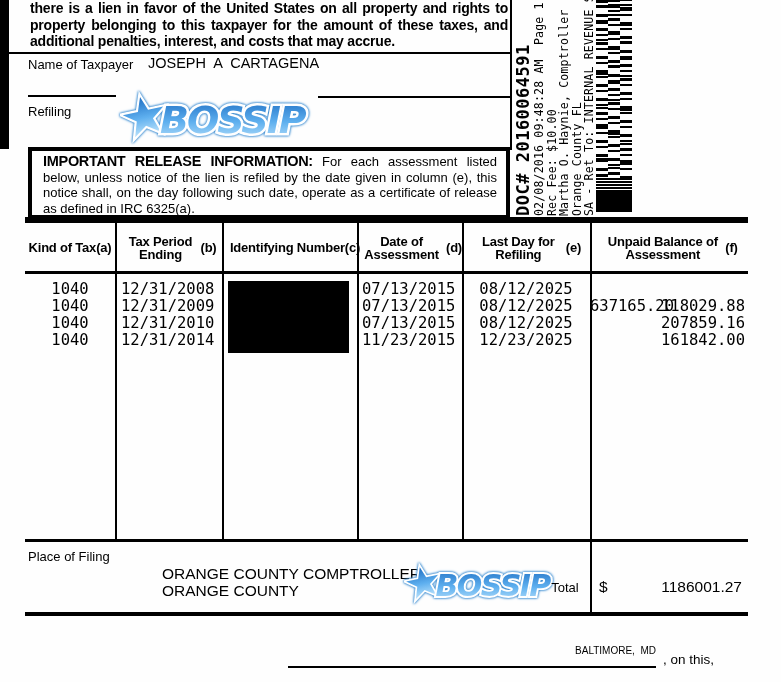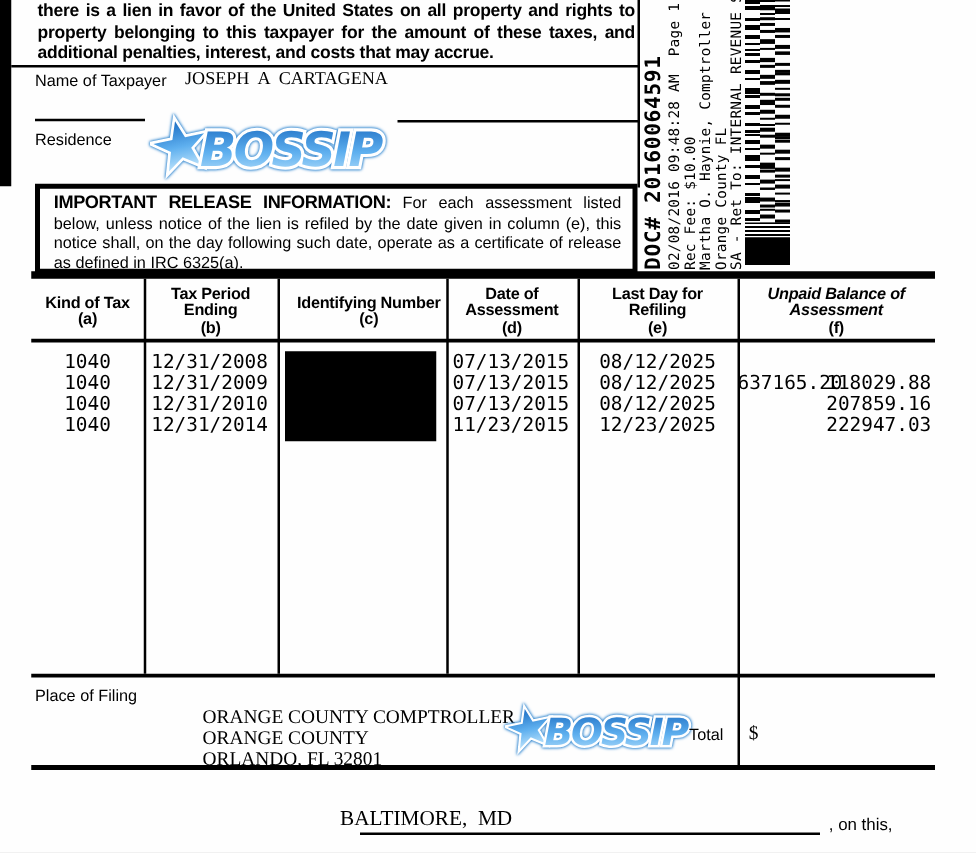--- a/index.html
+++ b/index.html
@@ -5,30 +5,30 @@
   html,body{margin:0;padding:0;background:#e8e8e8;}
   #page{position:relative;width:781px;height:682px;background:#fefefe;overflow:hidden;
         font-family:"Liberation Sans",sans-serif;color:#000;}
   .abs{position:absolute;}
   .ink{background:#000;}
   
   #intro{left:30px;top:0px;width:478px;font-weight:bold;font-size:14px;line-height:16.5px;
          text-align:justify;text-align-last:left;letter-spacing:-0.2px;}
   
   .lbl{font-size:13px;}
-  .mono{font-family:Liberation Serif, serif;white-space:pre;}
+  .mono{font-family:Liberation Sans, sans-serif;white-space:pre;}
   
   #release-box{left:28px;top:147px;width:454px;height:58px;border:4px solid #000;
                padding:3px 9px 3px 11px;font-size:13px;line-height:15.5px;text-align:justify;}
   #release-box b{font-size:14.5px;letter-spacing:-0.3px;}
   
   .hline{position:absolute;background:#000;}
   .vline{position:absolute;background:#000;}
   
-  .hcell{position:absolute;top:224px;height:48px;display:flex;flex-direction:column;
+  .hcell{position:absolute;top:224px;height:48px;display:flex;
          justify-content:center;align-items:center;text-align:center;
          font-weight:bold;font-size:13px;line-height:13.5px;letter-spacing:-0.2px;}
   .hcell .ttl{display:block;}
   
   .dcell{position:absolute;font-family:"DejaVu Sans Mono","Liberation Mono",monospace;
          font-size:15.5px;line-height:17px;white-space:pre;}
   
   #stamp{left:514px;top:216px;transform:rotate(-90deg);transform-origin:0 0;width:240px;
          font-family:"DejaVu Sans Mono","Liberation Mono",monospace;}
   #stamp .sline{font-size:11.5px;line-height:12.5px;white-space:pre;letter-spacing:0.2px;}
@@ -57,21 +57,21 @@
   <div class="abs" id="intro">there is a lien in favor of the United States on all property and rights to property belonging to this taxpayer for the amount of these taxes, and additional penalties, interest, and costs that may accrue.</div>
 
   <div class="hline" style="left:9px;top:52px;width:502px;height:2px;"></div>
   <div class="vline" style="left:510px;top:0;width:2px;height:150px;"></div>
 
   <div class="abs lbl" style="left:28px;top:57px;">Name of Taxpayer</div>
   <div class="abs mono" style="left:148px;top:55px;font-size:14.5px;">JOSEPH  A  CARTAGENA</div>
 
   <div class="hline" style="left:28px;top:95px;width:88px;height:2px;"></div>
   <div class="hline" style="left:318px;top:96px;width:194px;height:2px;"></div>
-  <div class="abs lbl" style="left:28px;top:104px;">Residence</div>
+  <div class="abs lbl" style="left:28px;top:104px;">Refiling</div>
 
   <div class="abs bossip" style="left:120px;top:88px;">
     <svg width="190" height="58" viewBox="0 0 190 58">
       <defs>
         <linearGradient id="bg1" x1="0" y1="0" x2="0" y2="1">
           <stop offset="0" stop-color="#1e6fc4"></stop>
           <stop offset="0.55" stop-color="#5fb0ef"></stop>
           <stop offset="1" stop-color="#b9e1fb"></stop>
         </linearGradient>
       </defs>
@@ -119,21 +119,21 @@
     </div>
     <div class="hcell" style="left:357px;width:105px;">
       <span class="ttl" style="max-width:90px;">Date of Assessment</span>
       <span>(d)</span>
     </div>
     <div class="hcell" style="left:462px;width:128px;">
       <span class="ttl" style="max-width:95px;">Last Day for Refiling</span>
       <span>(e)</span>
     </div>
     <div class="hcell" style="left:590px;width:158px;">
-      <span class="ttl" style="max-width:125px;font-style:italic;">Unpaid Balance of Assessment</span>
+      <span class="ttl" style="max-width:125px;">Unpaid Balance of Assessment</span>
       <span>(f)</span>
     </div>
 
     <div class="hline" style="left:25px;top:271px;width:723px;height:2.5px;"></div>
 
     <div class="vline" style="left:115px;top:223px;width:2px;height:316px;"></div>
     <div class="vline" style="left:222px;top:223px;width:2px;height:316px;"></div>
     <div class="vline" style="left:357px;top:223px;width:2px;height:316px;"></div>
     <div class="vline" style="left:462px;top:223px;width:2px;height:316px;"></div>
     <div class="vline" style="left:590px;top:223px;width:2px;height:390px;"></div>
@@ -157,42 +157,42 @@
       <div class="dcell" style="left:121px;top:315px;">12/31/2010</div>
       <div class="dcell" style="left:362px;top:315px;">07/13/2015</div>
       <div class="dcell" style="left:462px;top:315px;width:128px;text-align:center;">08/12/2025</div>
       <div class="dcell" style="left:590px;top:315px;width:155px;text-align:right;">207859.16</div>
     </div>
     <div>
       <div class="dcell" style="left:25px;top:332px;width:90px;text-align:center;">1040</div>
       <div class="dcell" style="left:121px;top:332px;">12/31/2014</div>
       <div class="dcell" style="left:362px;top:332px;">11/23/2015</div>
       <div class="dcell" style="left:462px;top:332px;width:128px;text-align:center;">12/23/2025</div>
-      <div class="dcell" style="left:590px;top:332px;width:155px;text-align:right;">222947.03</div>
+      <div class="dcell" style="left:590px;top:332px;width:155px;text-align:right;">161842.00</div>
     </div>
 
     <div class="abs ink" style="left:228px;top:281px;width:121px;height:72px;"></div>
 
     <div class="hline" style="left:25px;top:539px;width:723px;height:2.5px;"></div>
   </div>
 
   <div class="abs lbl" style="left:28px;top:549px;">Place of Filing</div>
   <div class="abs mono" style="left:162px;top:565px;font-size:15.5px;line-height:17px;">ORANGE COUNTY COMPTROLLER</div>
   <div class="abs mono" style="left:162px;top:582px;font-size:15.5px;line-height:17px;">ORANGE COUNTY</div>
-  <div class="abs mono" style="left:162px;top:599px;font-size:15.5px;line-height:17px;">ORLANDO, FL 32801</div>
 
   <div class="abs bossip" style="left:404px;top:560px;">
     <svg width="150" height="46" viewBox="0 0 190 58">
       <path transform="translate(2,8) rotate(-12 20 20) scale(1.1)" d="M20 1 L24.7 13.8 L38.8 13.8 L27.5 22.2 L31.9 35.8 L20 27.6 L8.1 35.8 L12.5 22.2 L1.2 13.8 L15.3 13.8 Z" fill="url(#bg1)" stroke="#fff" stroke-width="4" paint-order="stroke"></path>
       <text x="40" y="45" font-family="'DejaVu Sans',sans-serif" font-weight="bold" font-style="italic" font-size="38" letter-spacing="-2" fill="url(#bg1)" stroke="#fff" stroke-width="5" paint-order="stroke">BOSSIP</text>
     </svg>
   </div>
 
   <div class="abs lbl" style="left:545px;top:580px;width:40px;text-align:center;">Total</div>
   <div class="abs mono" style="left:599px;top:578px;font-size:15.5px;">$</div>
+  <div class="abs mono" style="left:620px;top:578px;width:122px;text-align:right;font-size:15.5px;">1186001.27</div>
 
   <div class="hline" style="left:25px;top:612px;width:723px;height:4px;"></div>
 
-  <div class="abs mono" style="left:272px;top:645px;width:368px;text-align:left;font-size:17px;">BALTIMORE,  MD</div>
+  <div class="abs mono" style="left:288px;top:645px;width:368px;text-align:right;font-size:10px;">BALTIMORE,  MD</div>
   <div class="hline" style="left:288px;top:666px;width:368px;height:1.5px;"></div>
   <div class="abs" style="left:663px;top:652px;font-size:13.5px;">, on this,</div>
 
 </div>
 
 </body></html>

